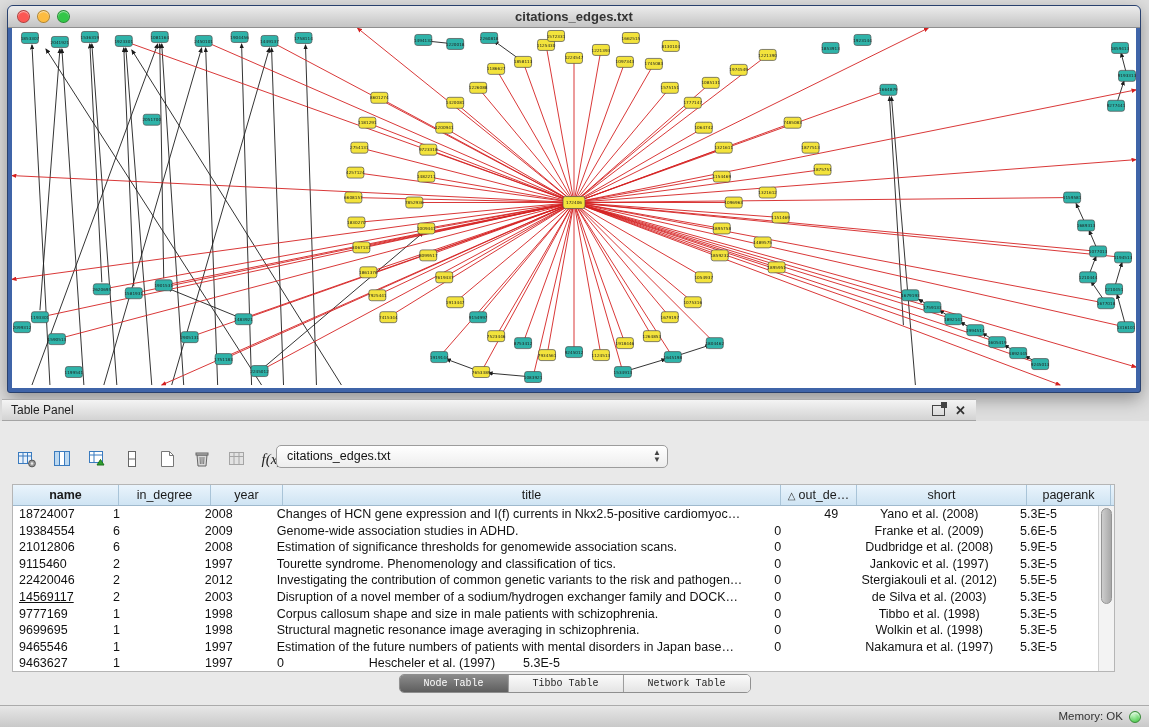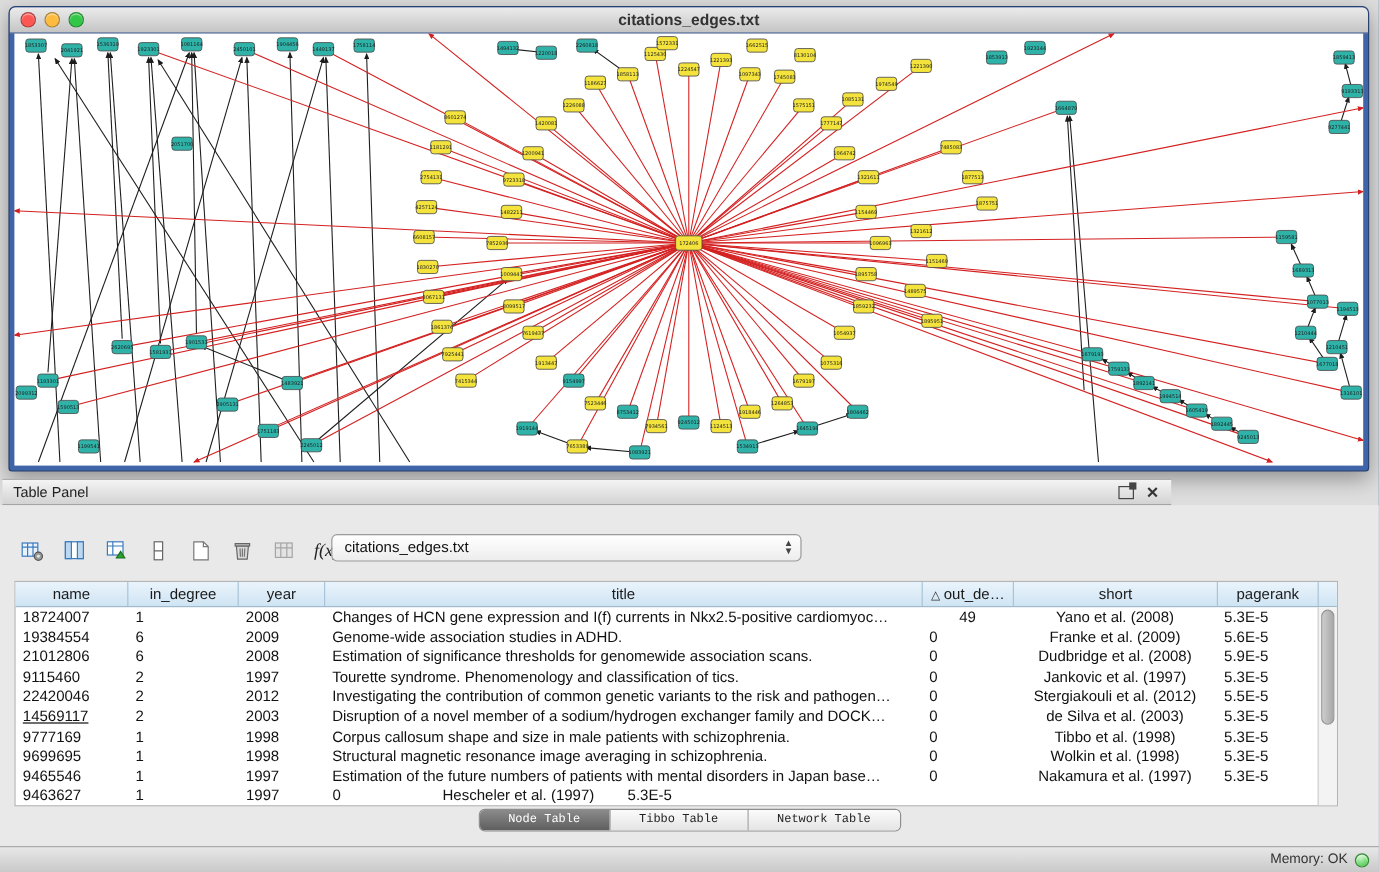--- a/index.html
+++ b/index.html
@@ -749,35 +749,35 @@
   <div class="combo">
     <span>citations_edges.txt</span>
     <span class="stepper">
       <span>▲</span>
         <span>▼</span>
     </span>
   </div>
 
   <div class="table-wrap">
     <div class="thead" id="thead">
-        <div class="th" style="width: 94px;"><span>name</span></div>
+        <div class="th" style="width: 106px; font-weight: bold;"><span>name</span></div>
         <div class="th" style="width: 92px;"><span>in_degree</span></div>
         <div class="th" style="width: 72px;"><span>year</span></div>
         <div class="th" style="width: 498px;"><span>title</span></div>
         <div class="th" style="width: 76px;"><span class="sort-glyph">△</span><span>out_de…</span></div>
         <div class="th" style="width: 170px;"><span>short</span></div>
         <div class="th" style="width: 84px;"><span>pagerank</span></div>
       </div>
     <div class="tbody" id="tbody">
         <div class="tr">
           <div class="td" style="width: 94px; text-align: left;">18724007</div>
           <div class="td" style="width: 92px; text-align: left;">1</div>
           <div class="td" style="width: 72px; text-align: left;">2008</div>
           <div class="td" style="width: 498px; text-align: left;">Changes of HCN gene expression and I(f) currents in Nkx2.5-positive cardiomyoc…</div>
-          <div class="td" style="width: 76px; text-align: center;">49</div>
+          <div class="td" style="width: 76px; text-align: right;">49</div>
           <div class="td" style="width: 170px; text-align: center;">Yano et al. (2008)</div>
           <div class="td" style="width: 84px; text-align: left;">5.3E-5</div>
         </div>
         <div class="tr">
           <div class="td" style="width: 94px; text-align: left;">19384554</div>
           <div class="td" style="width: 92px; text-align: left;">6</div>
           <div class="td" style="width: 72px; text-align: left;">2009</div>
           <div class="td" style="width: 498px; text-align: left;">Genome-wide association studies in ADHD.</div>
           <div class="td" style="width: 76px; text-align: left;">0</div>
           <div class="td" style="width: 170px; text-align: center;">Franke et al. (2009)</div>

